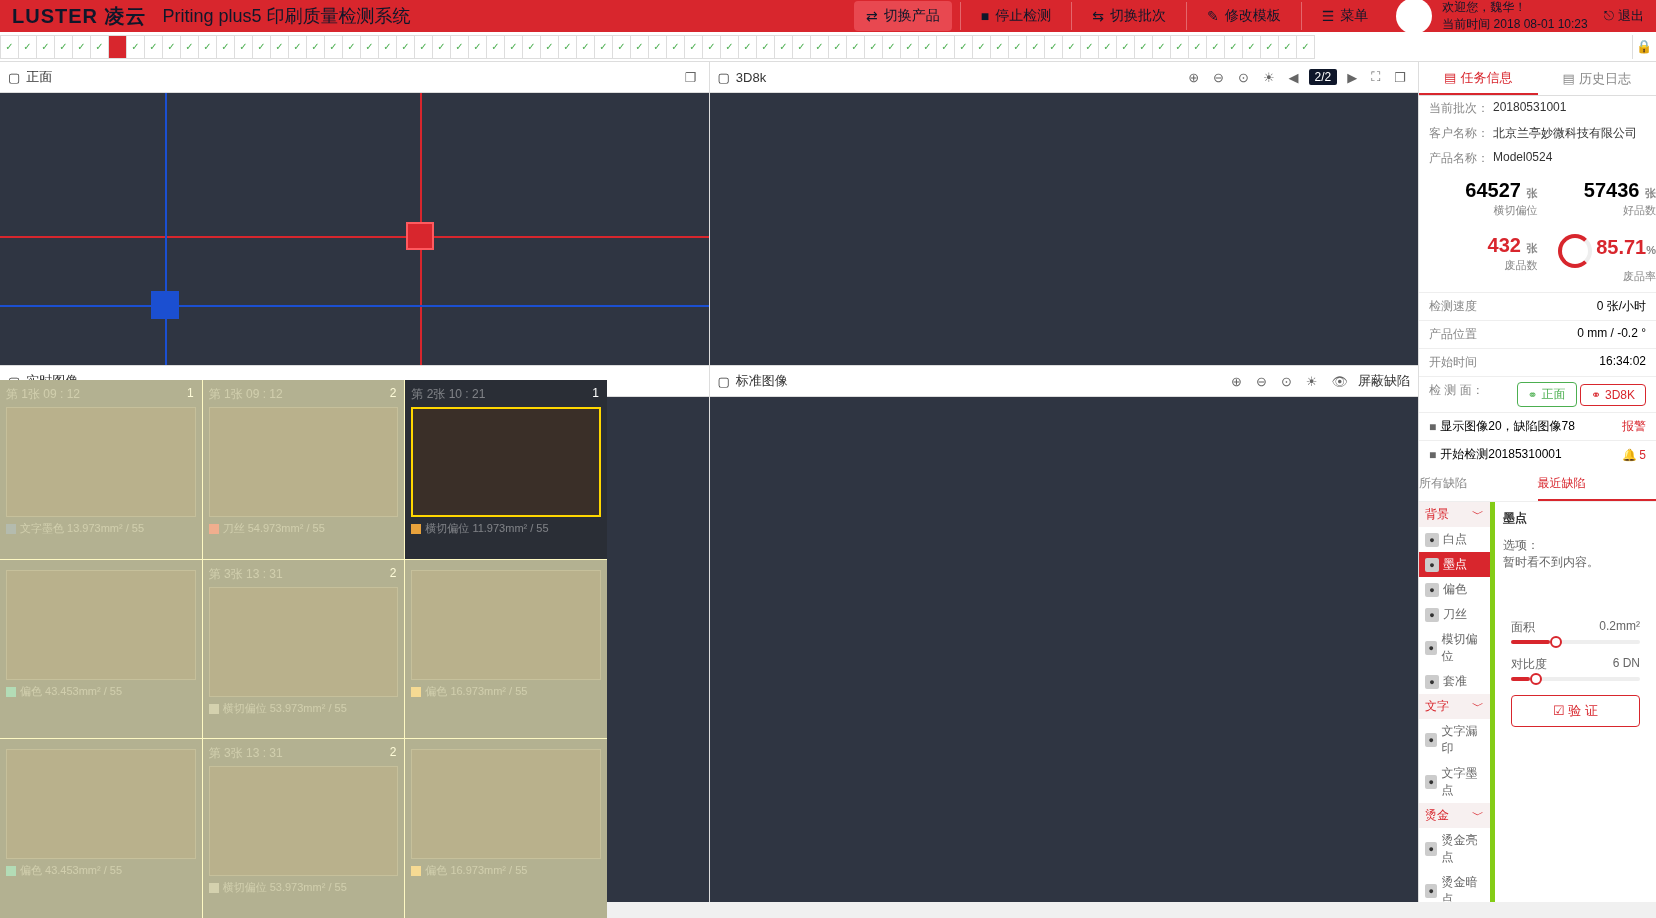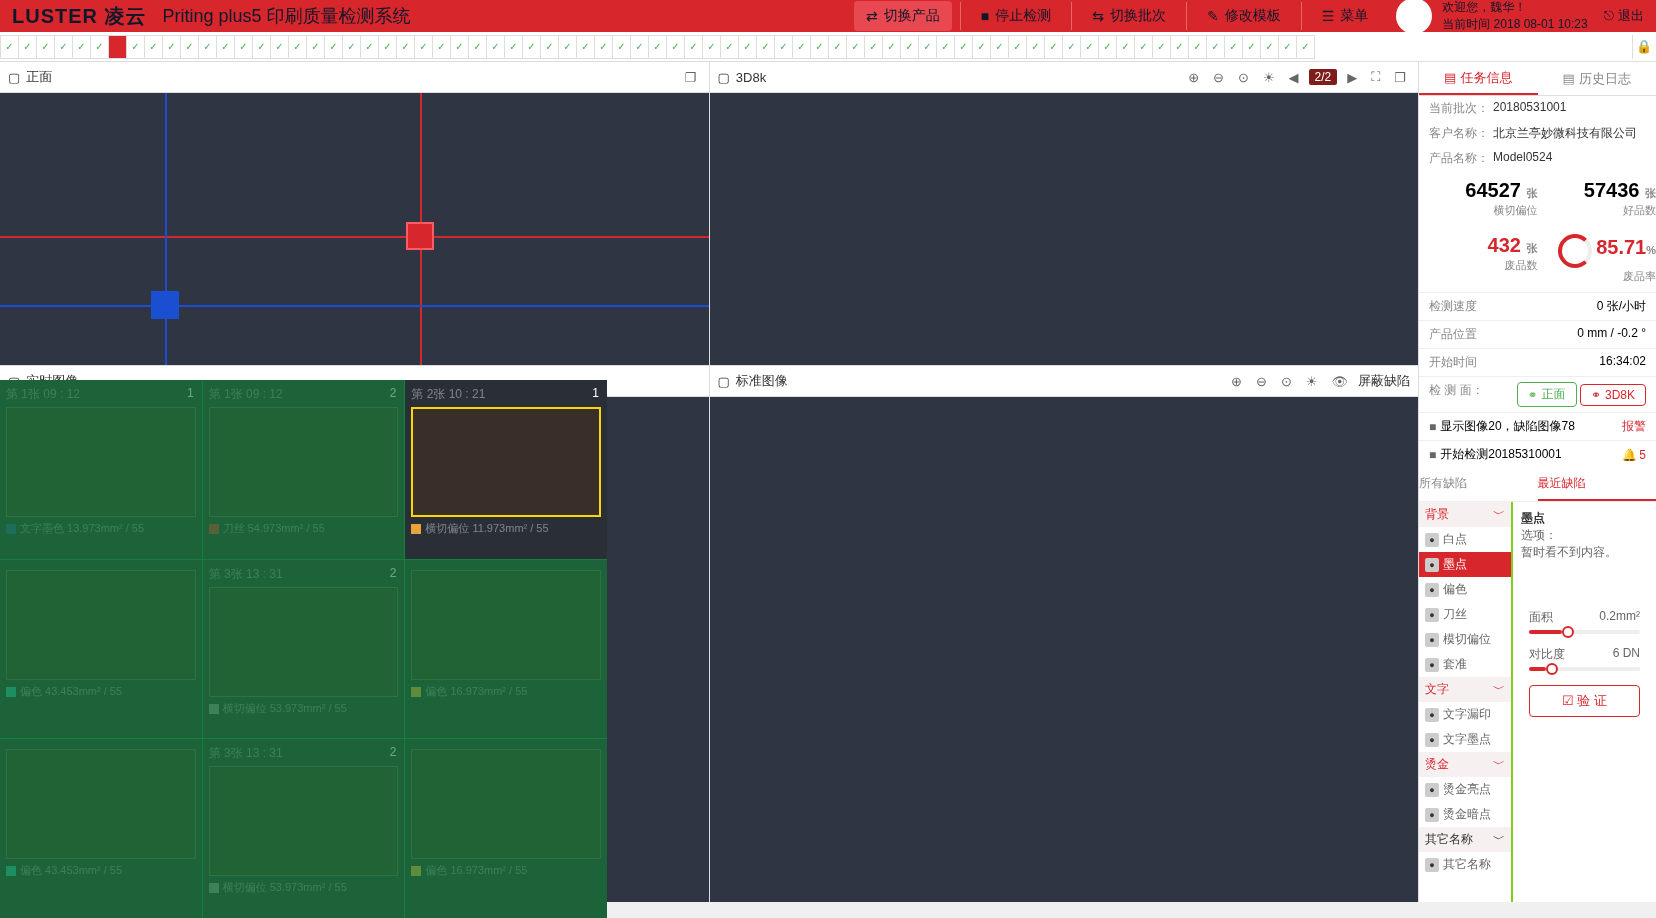--- a/index.html
+++ b/index.html
@@ -24,22 +24,22 @@
 .panel-head{background:#fff;display:flex;align-items:center;padding:0 8px;gap:6px;font-size:13px;color:#333}
 .panel-head .spacer{flex:1}
 .panel-head .icon{cursor:pointer;color:#666;padding:2px 4px}
 .dark{background:#2f3542;position:relative}
 .cross-red-h{position:absolute;left:0;right:0;top:143px;height:2px;background:#d8262d}
 .cross-red-v{position:absolute;top:0;bottom:0;left:420px;width:2px;background:#d8262d}
 .cross-blue-h{position:absolute;left:0;right:0;top:212px;height:2px;background:#1b4fd1}
 .cross-blue-v{position:absolute;top:0;bottom:0;left:165px;width:2px;background:#1b4fd1}
 .sq-red{position:absolute;left:406px;top:129px;width:28px;height:28px;background:#d8262d;border:2px solid #ff5a5f}
 .sq-blue{position:absolute;left:151px;top:198px;width:28px;height:28px;background:#1b4fd1}
-.page-ind{background:#7f1d1d;color:#fff;padding:1px 6px;border-radius:2px;font-size:12px}
-.thumb-grid{grid-column:1/3;display:grid;grid-template-columns:1fr 1fr 1fr;gap:1px;background:#15803d;overflow:hidden}
+.page-ind{background:#0f172a;color:#fff;padding:1px 6px;border-radius:2px;font-size:12px}
+.thumb-grid{grid-column:1/3;display:grid;grid-template-columns:1fr 1fr 1fr;gap:1px;background:#fef9c3;overflow:hidden}
 .thumb{background:#2a2e36;position:relative;padding:6px;color:rgba(255,255,255,0.4);font-size:12px}
 .thumb.active{opacity:1}
 .thumb:not(.active){opacity:0.35}
 .thumb .idx{position:absolute;top:6px;right:8px;color:#fff}
 .thumb .img{height:110px;background:#3a2f28;margin:4px 0;border:1px solid rgba(255,255,255,0.2)}
 .thumb.active .img{border:2px solid #ffd700}
 .thumb .lbl{font-size:11px}
 .thumb .sw{display:inline-block;width:10px;height:10px;margin-right:4px;vertical-align:middle}
 .bottom-panels{grid-column:1/3;display:grid;grid-template-columns:1fr 1fr;grid-template-rows:30px 1fr;gap:1px;background:#ddd}
 .right{width:238px;background:#fff;border-left:1px solid #ddd;display:flex;flex-direction:column;overflow:hidden}
@@ -63,21 +63,21 @@
 .event .dot{color:#666;margin-right:4px}
 .event .alarm{margin-left:auto;color:#d8262d;display:flex;align-items:center;gap:2px}
 .subtabs{display:flex;border-top:1px solid #ddd;border-bottom:1px solid #ddd;margin-top:4px}
 .subtab{flex:1;text-align:center;padding:6px 0;font-size:12px;color:#888;cursor:pointer}
 .subtab.active{color:#d8262d;background:#fff}
 .subtab:not(.active){background:#f0f0f0}
 .subtabs2{display:flex;border-bottom:1px solid #eee}
 .subtab2{flex:1;text-align:left;padding:7px 0;font-size:12px;color:#888;cursor:pointer}
 .subtab2.active{color:#d8262d;border-bottom:2px solid #d8262d}
 .defect-area{display:flex;flex:1;overflow:hidden}
-.defect-list{width:94px;border-right:2px solid #84cc16;overflow-y:auto;font-size:12px}
+.defect-list{width:76px;border-right:5px solid #84cc16;overflow-y:auto;font-size:12px}
 .dl-group{padding:4px 6px;background:#f7f0f0;display:flex;justify-content:space-between;align-items:center;color:#333;cursor:pointer}
 .dl-group.red{color:#d8262d}
 .dl-item{padding:4px 6px;display:flex;align-items:center;gap:4px;color:#666;cursor:pointer}
 .dl-item.active{background:#d8262d;color:#fff}
 .dl-icon{width:14px;height:14px;background:#ccc;border-radius:2px;display:inline-block;font-size:9px;text-align:center;line-height:14px;color:#333}
 .defect-right{flex:1;padding:8px;font-size:12px;color:#666}
 .slider-row{padding:6px 8px;font-size:12px}
 .slider-row .sl-head{display:flex;justify-content:space-between;margin-bottom:4px}
 .slider{height:4px;background:#eee;position:relative;border-radius:2px}
 .slider .fill{position:absolute;left:0;top:0;bottom:0;width:30%;background:#d8262d;border-radius:2px}
@@ -338,21 +338,21 @@
           <div class="dl-item"><span class="dl-icon">●</span>文字漏印</div>
           <div class="dl-item"><span class="dl-icon">●</span>文字墨点</div>
           <div class="dl-group red">烫金<span>﹀</span></div>
           <div class="dl-item"><span class="dl-icon">●</span>烫金亮点</div>
           <div class="dl-item"><span class="dl-icon">●</span>烫金暗点</div>
           <div class="dl-group">其它名称<span>﹀</span></div>
           <div class="dl-item"><span class="dl-icon">●</span>其它名称</div>
         </div>
       <div class="defect-right">
         <div style="font-weight:bold;color:#333">墨点</div>
-        <div style="margin-top:0">选项：</div>
+        <div style="margin-top:10px">选项：</div>
         <div>暂时看不到内容。</div>
         <div class="slider-row" style="margin-top:42px">
           <div class="sl-head">
               <span>面积</span>
               <span>0.2mm²</span>
             </div>
           <div class="slider">
               <div class="fill"></div>
               <div class="knob"></div>
             </div>

